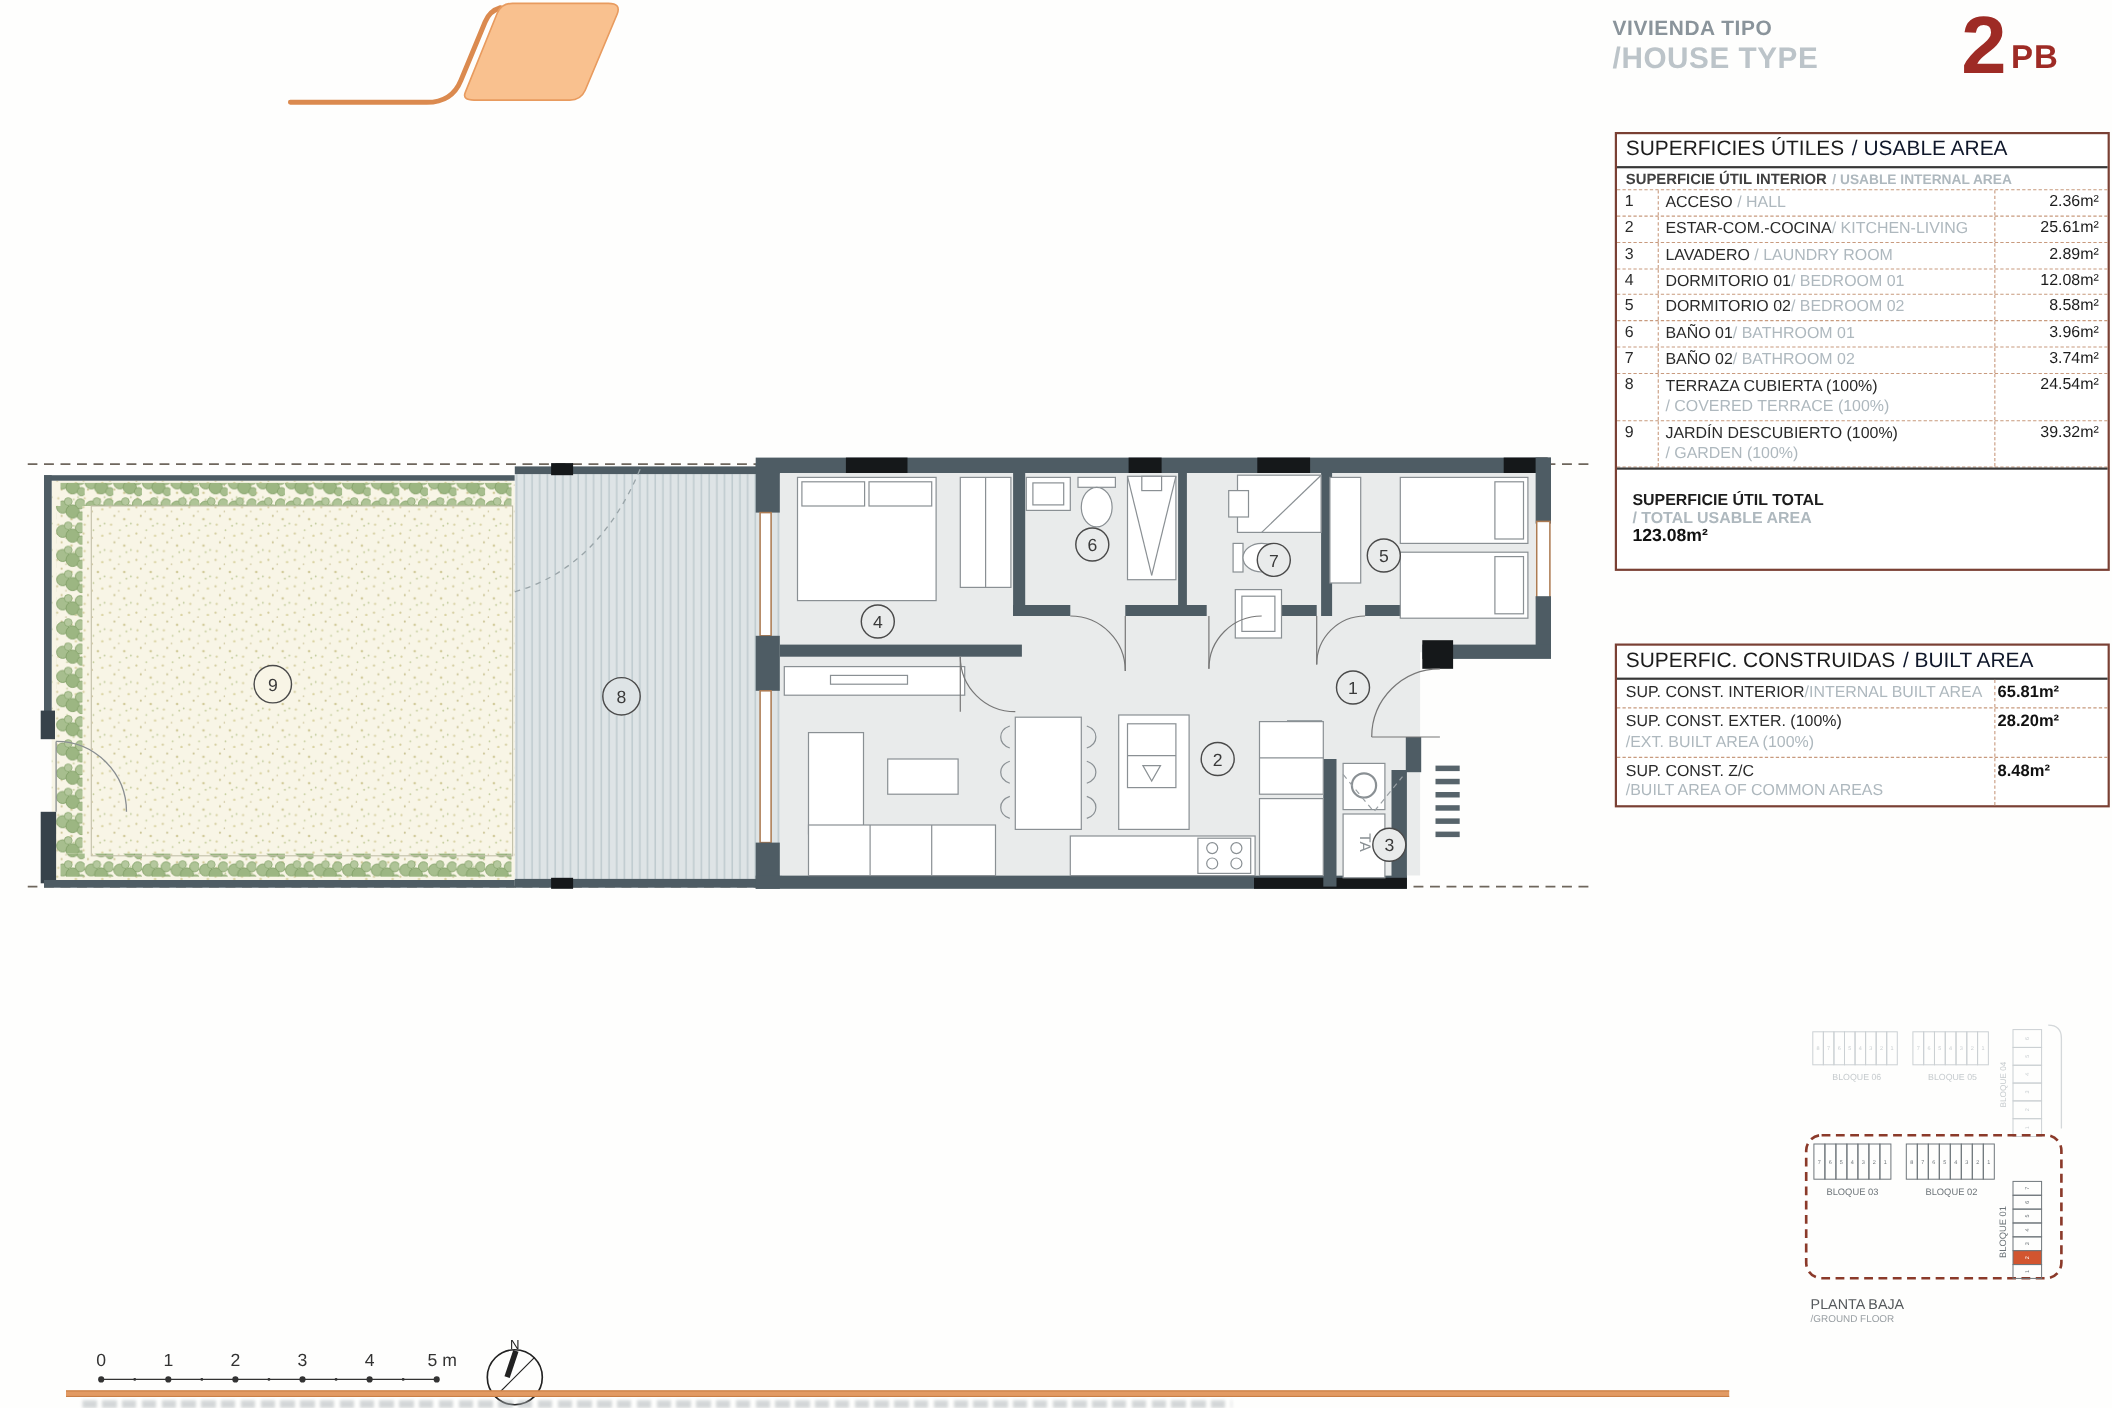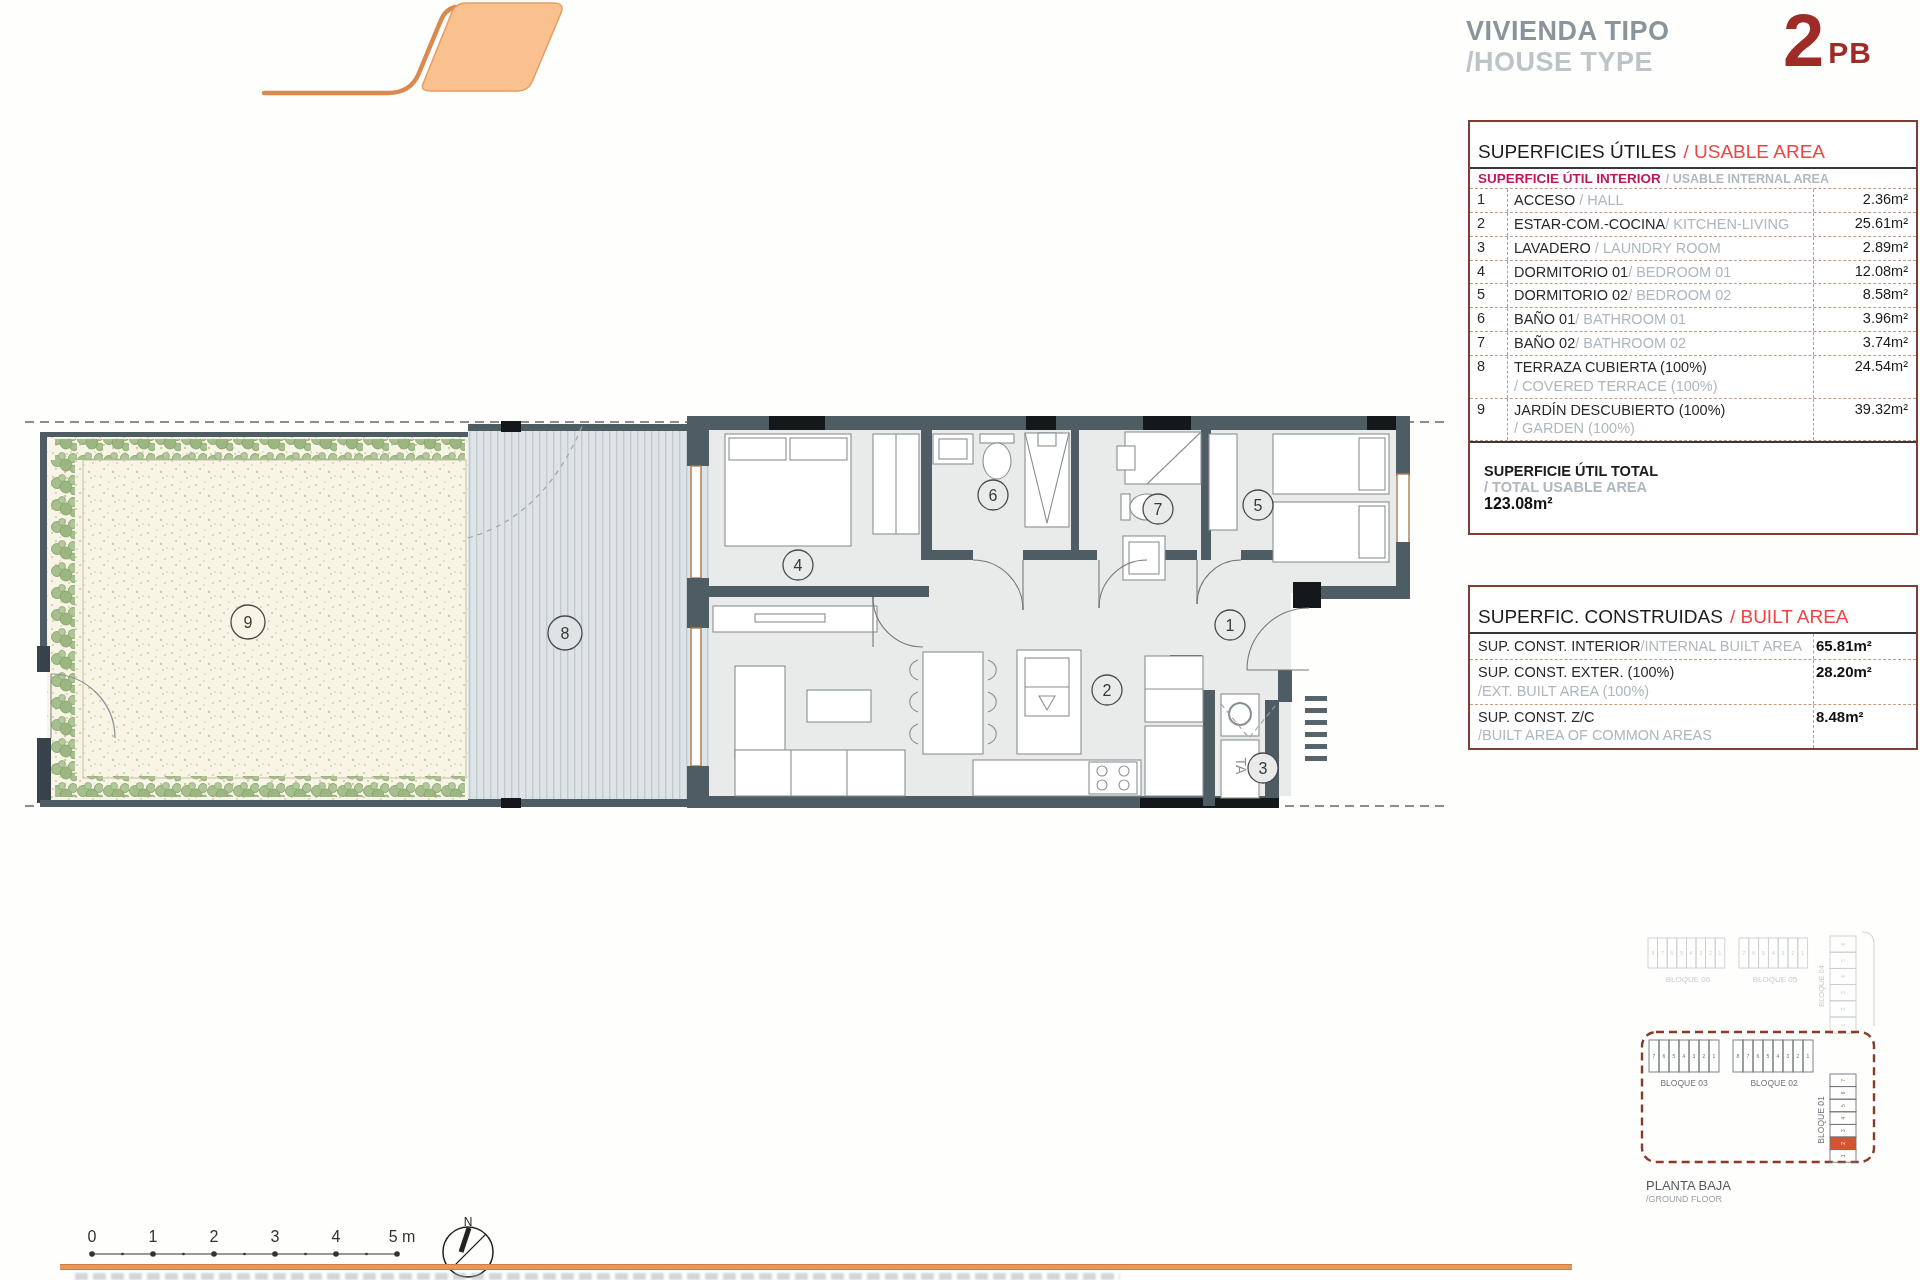--- a/index.html
+++ b/index.html
@@ -2,34 +2,34 @@
 <html><head>
 <meta charset="utf-8">
 <style>
   html,body{margin:0;padding:0;background:#fff;}
   #page{position:relative;width:1920px;height:1280px;background:#FEFEFD;overflow:hidden;
         font-family:"Liberation Sans",sans-serif;color:#222;}
   .abs{position:absolute;}
 
   
   #title-block{left:1466px;top:16px;line-height:1.15;}
-  #title-es{font-size:27px;font-weight:bold;color:#8A949B;letter-spacing:.5px;}
+  #title-es{font-size:19px;font-weight:bold;color:#8A949B;letter-spacing:.5px;}
   #title-en{font-size:27px;font-weight:bold;color:#BCC4C9;letter-spacing:.5px;}
   #type-badge{left:1783px;top:6px;display:flex;align-items:flex-end;color:#9E2B25;}
   #type-num{font-size:74px;font-weight:bold;line-height:.95;}
   #type-suffix{font-size:30px;font-weight:bold;margin:0 0 6px 4px;letter-spacing:1px;}
 
   
   .tbl{position:absolute;left:1468px;width:450px;border:2px solid #7A4034;background:#fff;box-sizing:border-box;}
   .tbl-h{display:flex;align-items:baseline;padding:3px 8px 4px 8px;border-bottom:2px solid #383838;
          font-weight:normal;font-size:19px;white-space:nowrap;}
-  .tbl-h .es{color:#1C1C1C;} .tbl-h .en{color:#ef4444;margin-left:7px;margin-top:16px;}
+  .tbl-h .es{color:#1C1C1C;} .tbl-h .en{color:#0f172a;margin-left:7px;}
   .sub{display:flex;align-items:baseline;padding:2px 8px;font-size:13.5px;font-weight:bold;
        border-bottom:1px dashed #C89A7E;white-space:nowrap;}
-  .sub .es{color:#be185d;text-align:right;} .sub .en{color:#AEB8BE;margin-left:5px;font-size:12.5px;}
+  .sub .es{color:#404040;text-align:right;} .sub .en{color:#AEB8BE;margin-left:5px;font-size:12.5px;}
   .row{display:flex;border-bottom:1px dashed #C89A7E;font-size:14.5px;align-items:stretch;}
   .row:last-of-type{border-bottom:none;}
   .num{width:28px;padding:2px 2px 2px 7px;border-right:1px dashed #C89A7E;color:#2A2A2A;}
   .name{flex:1;padding:2px 6px;color:#2A2A2A;line-height:1.3;}
   .name .en{color:#AEB8BE;}
   .val{width:92px;border-left:1px dashed #C89A7E;text-align:right;padding:2px 8px 2px 2px;color:#1C1C1C;}
   .total{display:flex;align-items:baseline;border-top:2px solid #383838;font-weight:bold;
          font-size:14.5px;padding:20px 8px;flex-direction:column;}
   .total .es{color:#1C1C1C;white-space:nowrap;} .total .en{color:#AEB8BE;margin-left:6px;white-space:nowrap;flex:1;text-align:center;}
   .total .tval{font-size:16px;color:#111;text-align:right;white-space:nowrap;}

